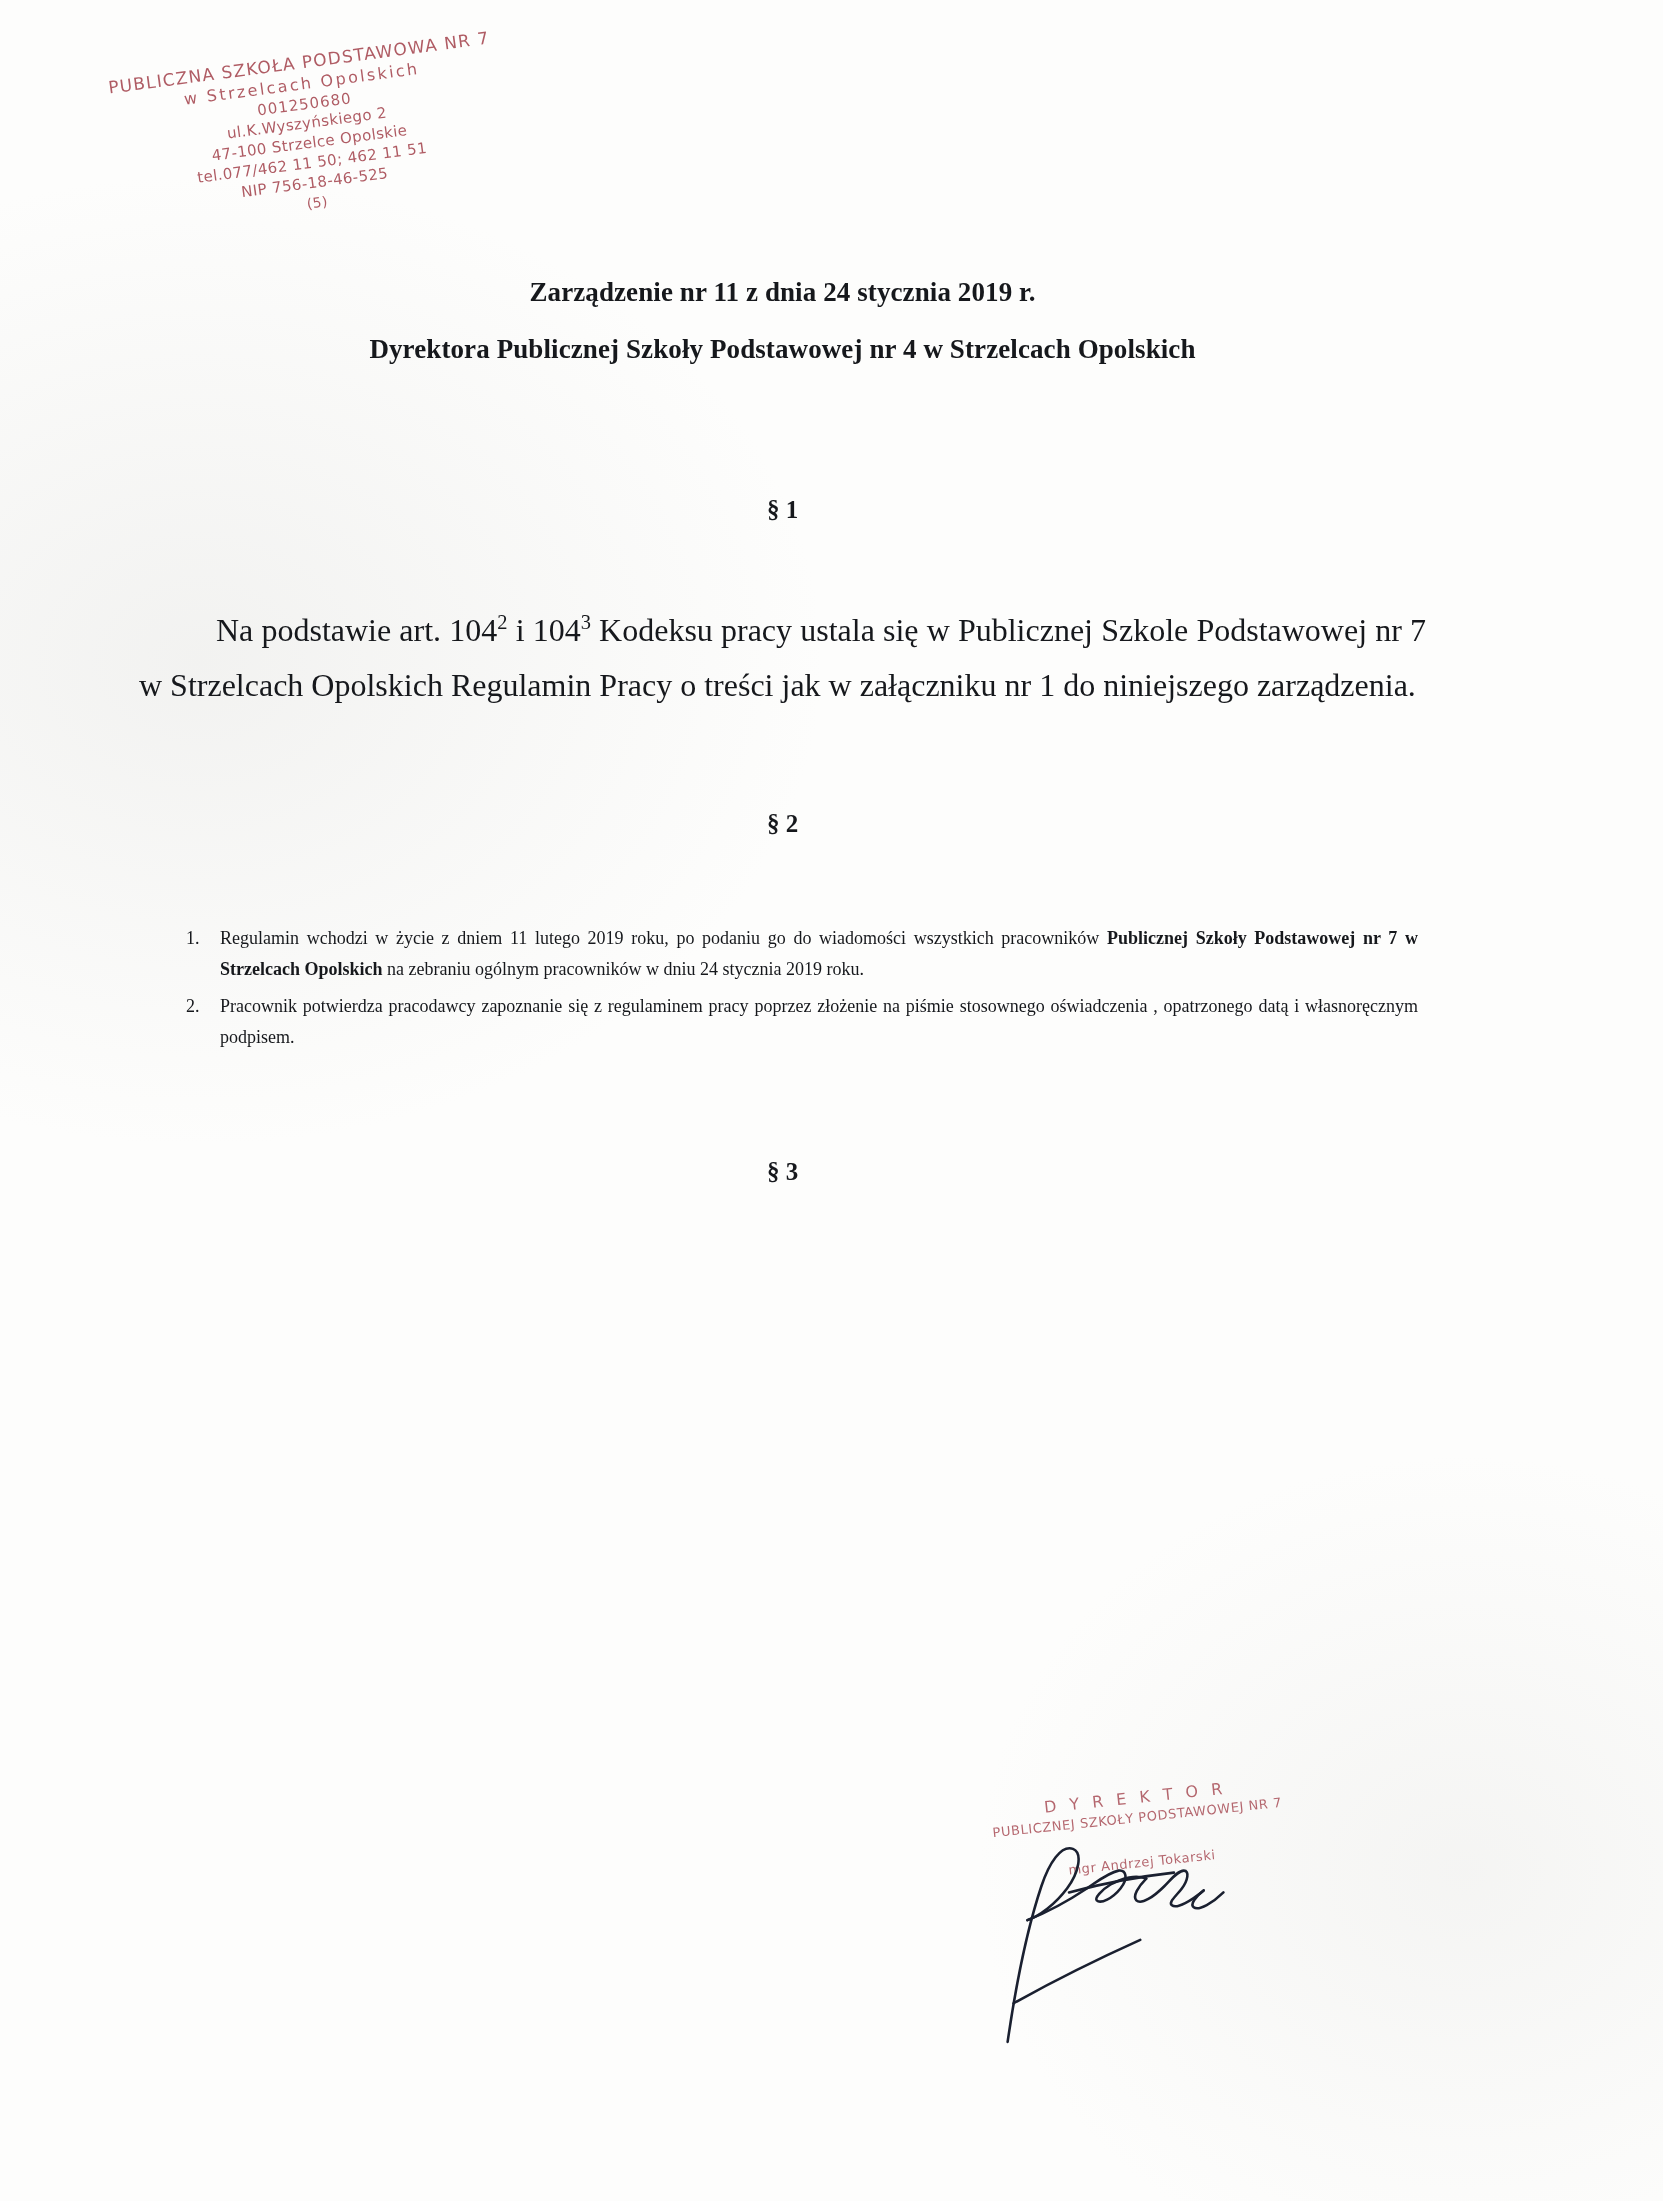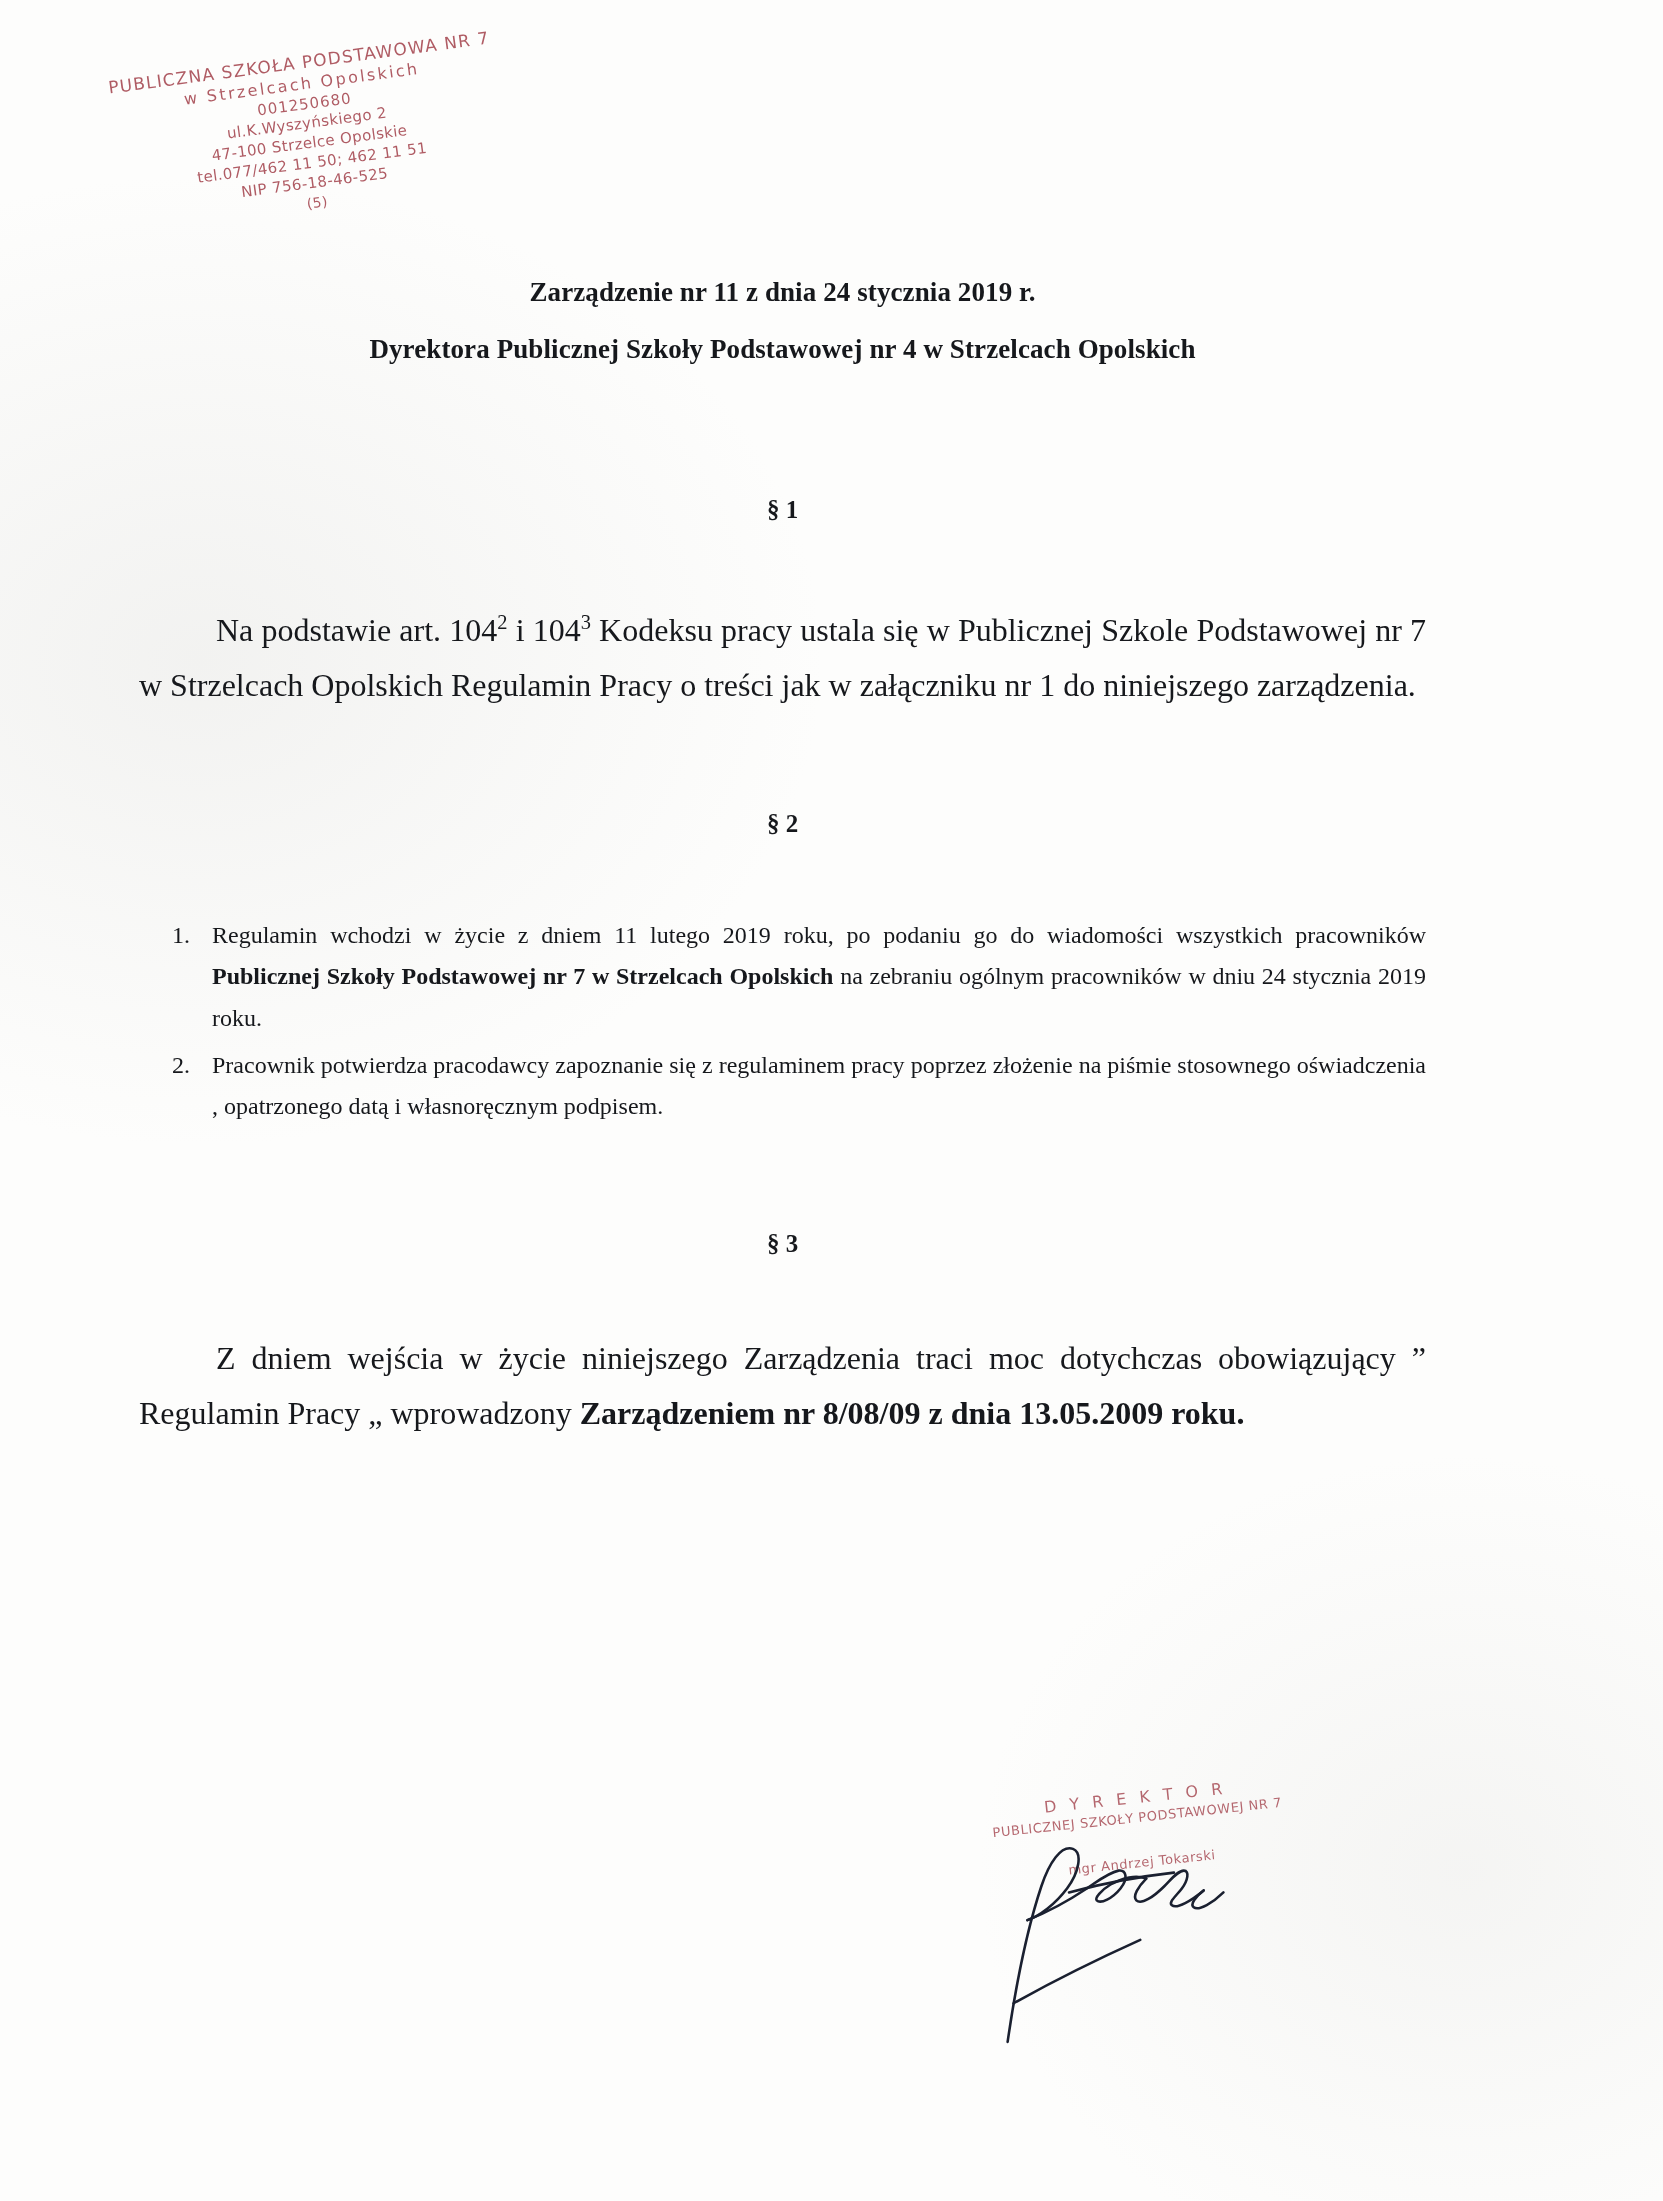--- a/index.html
+++ b/index.html
@@ -91,23 +91,23 @@
     font-size: 32px;
     line-height: 1.72;
     text-align: justify;
     margin: 0;
   }
   .indent { display: inline-block; width: 77px; }
 
   sup { font-size: 0.64em; vertical-align: super; }
 
   ol.items {
-    margin: 0;
+    margin: 8px;
     padding: 0 0 0 57px;
-    font-size: 24px;
+    font-size: 18px;
     line-height: 1.72;
   }
   ol.items > li {
     text-align: justify;
     margin-bottom: 6px;
     padding-left: 16px;
   }
   b { font-weight: bold; }
 
   .sp-a { height: 131px; }
@@ -195,23 +195,20 @@
         <span>Pracownik  potwierdza  pracodawcy  zapoznanie  się  z  regulaminem  pracy  poprzez złożenie na piśmie stosownego oświadczenia , opatrzonego datą i własnoręcznym podpisem.</span>
       </li>
     </ol>
 
     <div class="sp-e"></div>
 
     <p class="para-section">§ 3</p>
 
     <div class="sp-f"></div>
 
-    <p class="body-text">
-      <span class="indent"></span><span>Z dniem wejścia w życie niniejszego Zarządzenia traci moc dotychczas obowiązujący ” Regulamin Pracy „ wprowadzony </span><b>Zarządzeniem nr  8/08/09 z dnia 13.05.2009 roku.</b>
-    </p>
 
   </div>
 
   <div class="sig-block">
     <div class="sig-stamp">
       <div class="s1">D Y R E K T O R</div>
       <div class="s2">PUBLICZNEJ SZKOŁY PODSTAWOWEJ NR 7</div>
       <div class="s3">mgr Andrzej Tokarski</div>
     </div>
     <svg class="sig-ink" viewBox="0 0 300 250">

